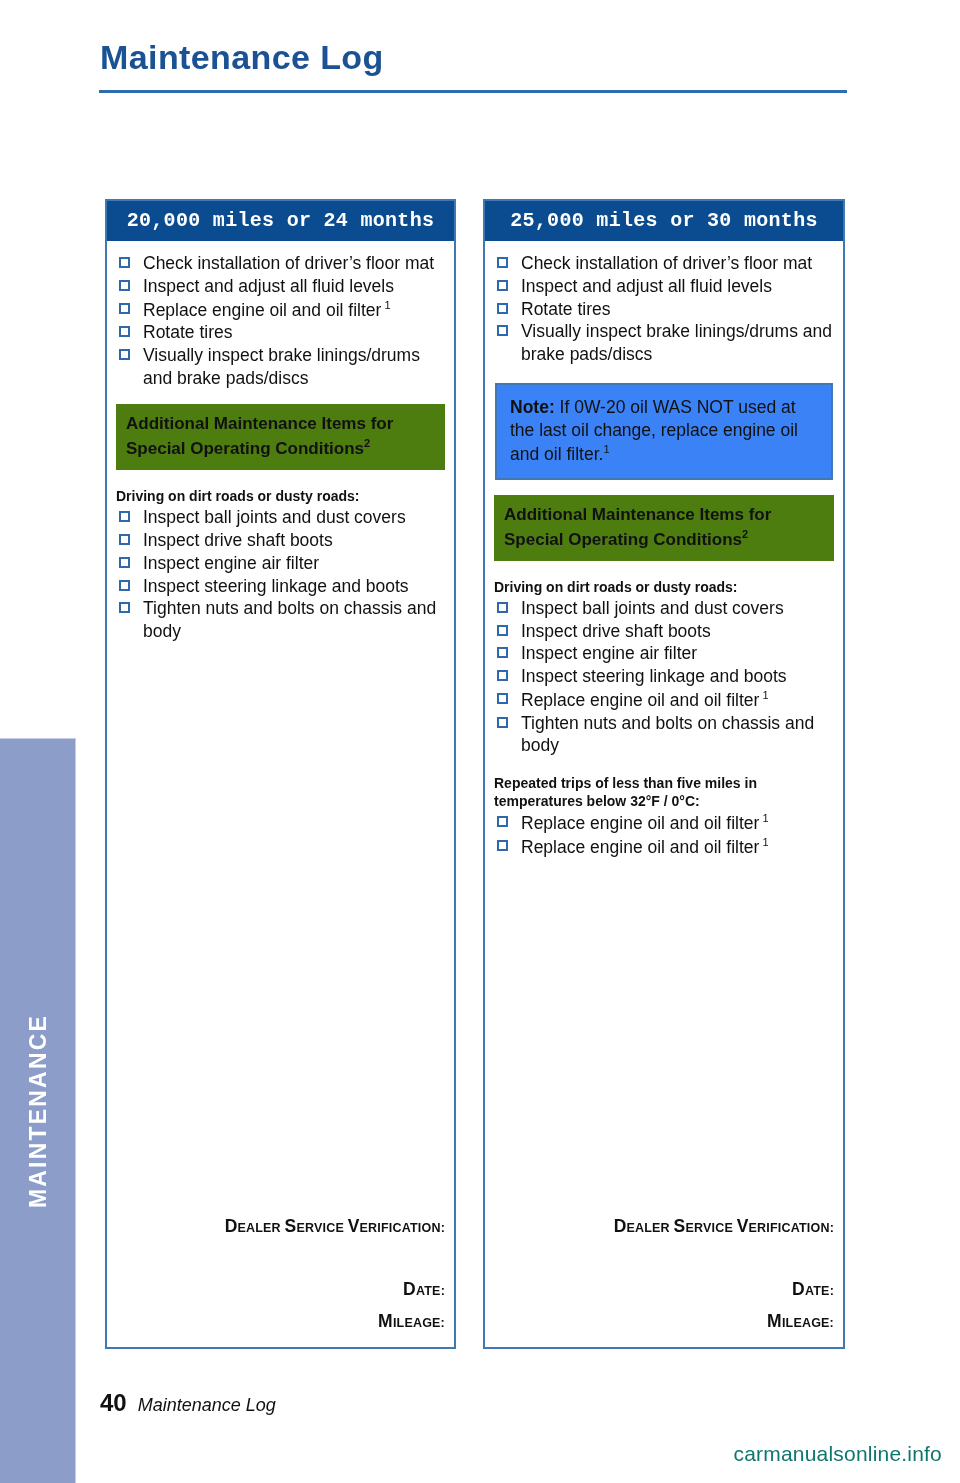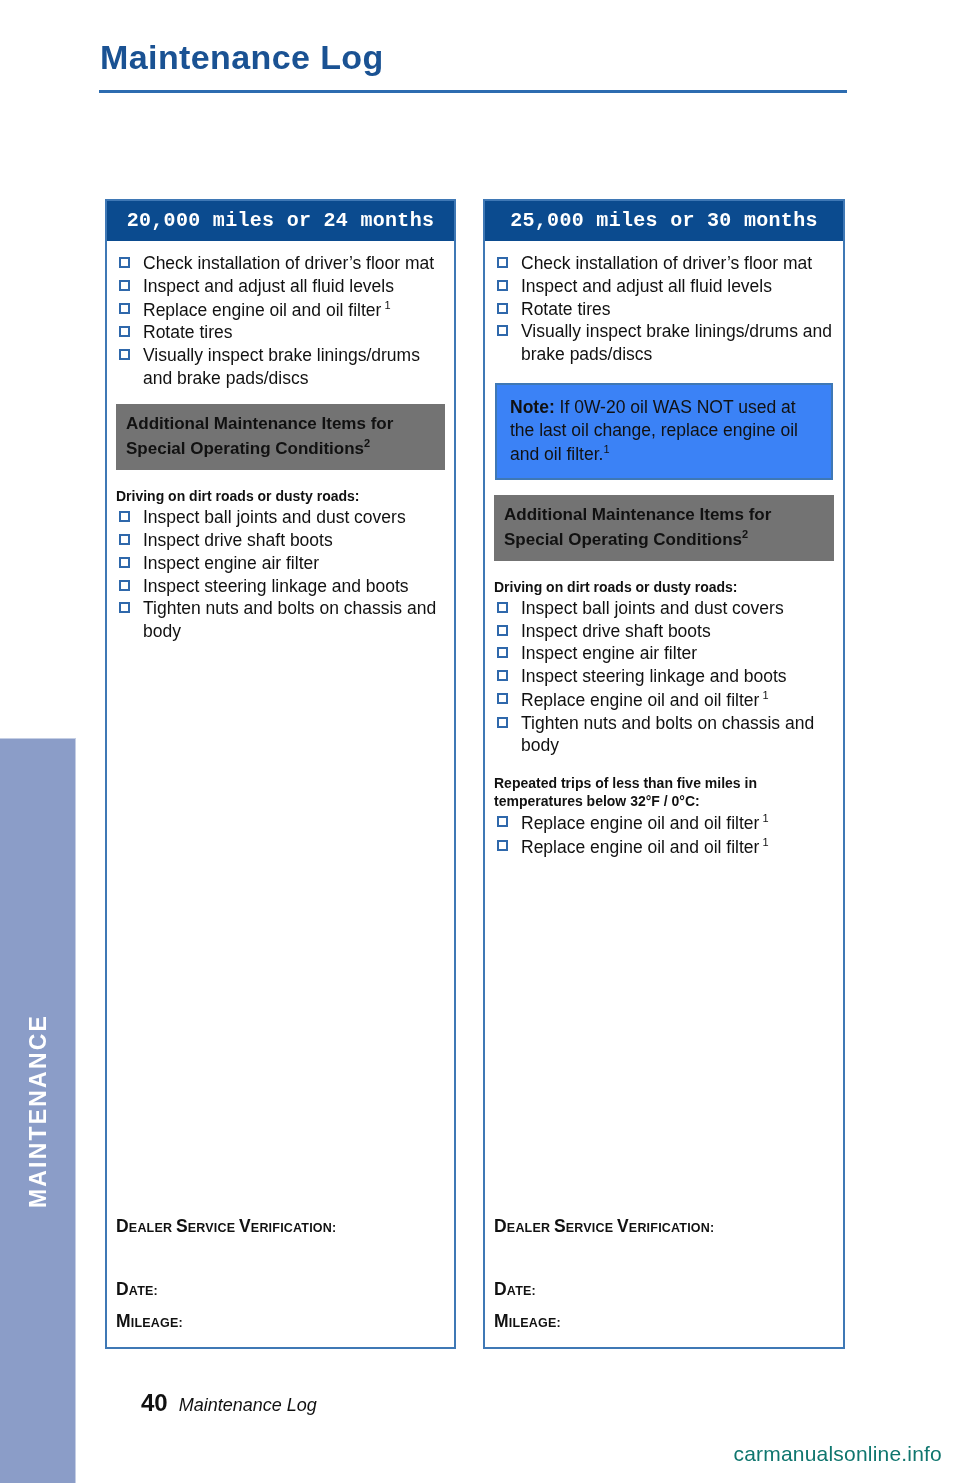--- a/index.html
+++ b/index.html
@@ -106,21 +106,21 @@
     top: 5px;
     width: 11px;
     height: 11px;
     border: 2px solid #2f68ab;
     background: #ffffff;
   }
   .sup { font-size: 11px; vertical-align: super; }
 
   
   .gray-band {
-    background: #737373;
+    background: #4d7c0f;
     padding: 8px 10px 9px 10px;
     margin: 15px 0 0 0;
     font-weight: bold;
     font-size: 17px;
     line-height: 1.42;
     color: #111111;
   }
 
   
   .note-box {
@@ -150,39 +150,39 @@
     left: 9px;
     bottom: 16px;
     width: calc(100% - 18px);
   }
   .smallcaps {
     font-weight: bold;
     color: #111111;
     font-size: 12.5px;
     letter-spacing: 0.2px;
     line-height: 1.0;
+    text-align: right;
   }
   .smallcaps .cap { font-size: 17.5px; }
   .dsv-title { margin-bottom: 46px; }
   .dsv-date { margin-bottom: 14px; }
 
   
   .page-footer {
     position: absolute;
     left: 100px;
     top: 1389px;
     display: flex;
     align-items: baseline;
     gap: 11px;
   }
   .folio {
     font-size: 24px;
     font-weight: bold;
     color: #111111;
-    margin-left: 41px;
   }
   .folio-label {
     font-size: 18px;
     font-style: italic;
     color: #111111;
   }
 
   .watermark {
     position: absolute;
     right: 18px;

